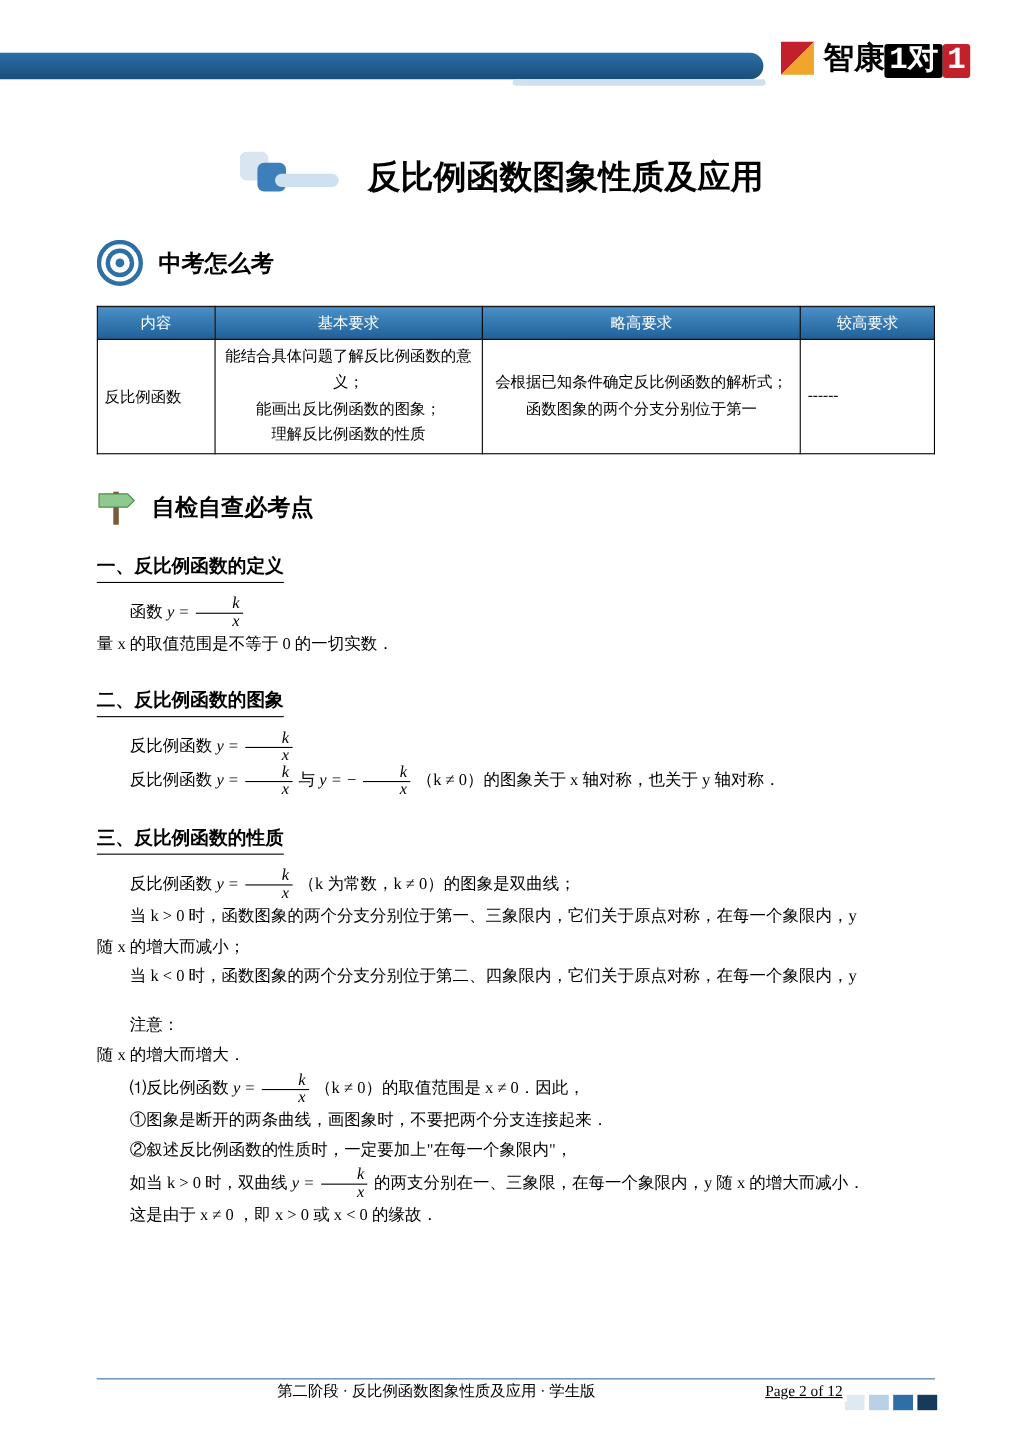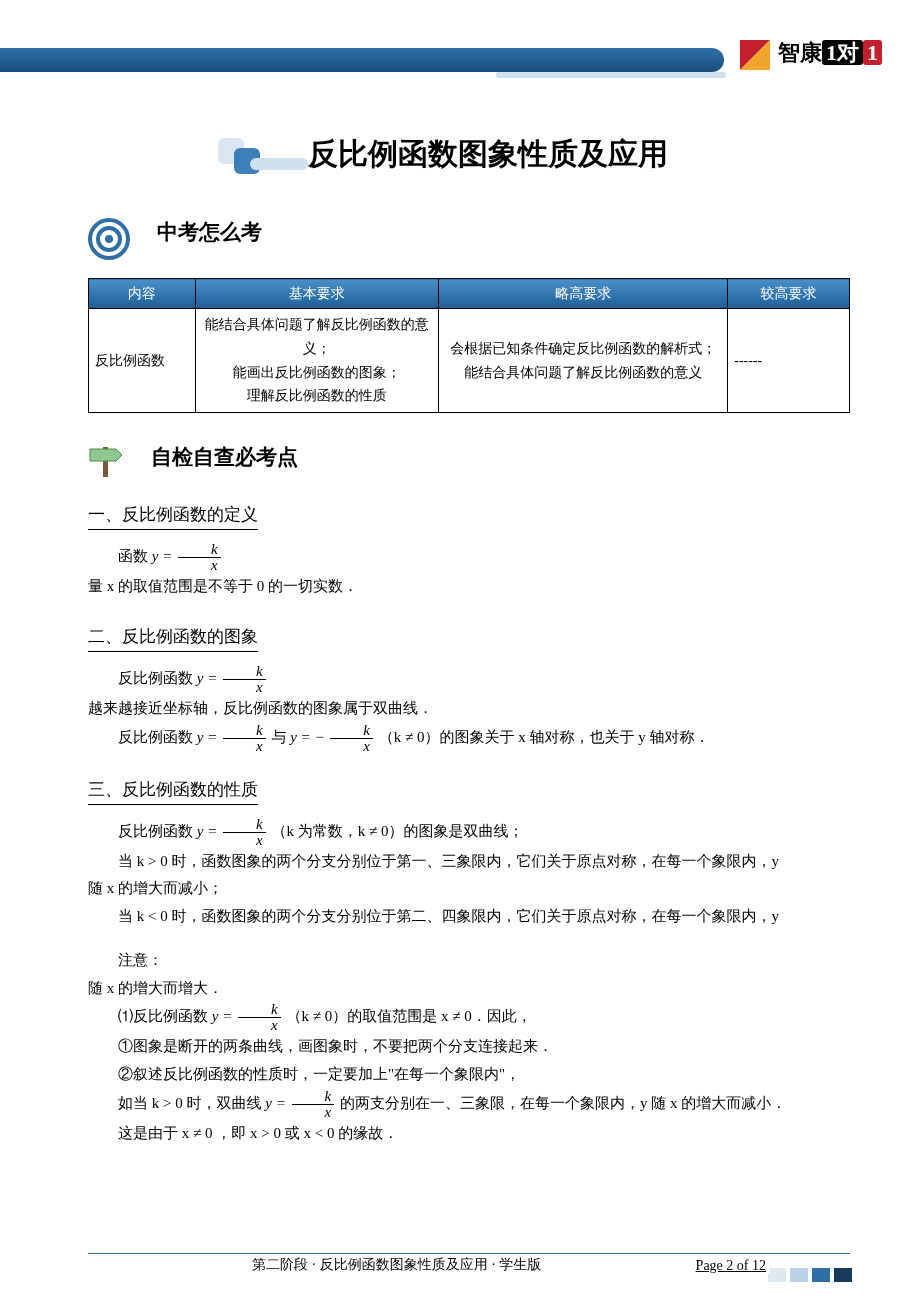--- a/index.html
+++ b/index.html
@@ -26,37 +26,37 @@
     background: linear-gradient(180deg,#2e6fa6 0%, #1a4d7a 100%);
     border-radius: 0 12px 12px 0;
     position: relative;
   }
   .header-swoosh::after{
     content:"";
     position:absolute; right:-2px; top:24px; width:230px; height:6px;
     background:#cfe0ee; border-radius:6px;
   }
   .brand {
-    display:flex; align-items:flex-start; gap:6px;
+    display:flex; align-items:center; gap:6px;
     margin-left: 14px; margin-right: 38px;
-    font-family: Liberation Serif, serif;
-    font-weight: 700; font-size: 22px; color:#000;
+    font-family: Liberation Mono, monospace;
+    font-weight: 700; font-size: 28px; color:#000;
     white-space: nowrap;
   }
   .brand-icon { width: 34px; height: 34px; display:inline-block; }
   .brand-text b { background:#000;color:#fff;padding:0 4px;border-radius:3px }
   .brand-text .red { background:#c2212b;color:#fff;padding:0 4px;border-radius:3px }
   .page { position: absolute; left: 88px; right: 70px; top: 120px; bottom: 60px; }
-  .title-block { display:flex; align-items:flex-start; margin: 14px 0 36px 130px;}
+  .title-block { display:flex; align-items:flex-end; gap:26px; margin: 14px 0 36px 130px;}
   .title-decor { width:90px; height:48px; }
   .page-title {
     font-family: "SimHei","Microsoft YaHei",sans-serif;
     font-size: 30px; font-weight: 700;
   }
-  .sec-head { display:flex; align-items:flex-start; gap:27px; margin: 6px 0 18px 0;}
+  .sec-head { display:flex; align-items:center; gap:14px; margin: 6px 0 18px 0;}
   .sec-head .label {
     font-family: "SimHei","Microsoft YaHei",sans-serif;
     font-size: 21px; font-weight: 700;
   }
   .target-icon { width:42px; height:42px; border-radius:50%; display:inline-flex; align-items:center; justify-content:center; }
   .sign-icon { width:36px; height:36px; }
   table.req {
     border-collapse: collapse; width: 100%;
     font-size: 14px;
   }
@@ -66,21 +66,21 @@
   table.req th {
     background: linear-gradient(#4a8fc8,#1f5f97);
     color:#fff;
     font-family: "SimHei","Microsoft YaHei",sans-serif;
     font-weight:400;
     height: 30px;
   }
   table.req td.left { text-align: center; line-height: 1.7; }
   .h3 {
     font-family: "SimHei","Microsoft YaHei",sans-serif;
-    font-size: 17px; font-weight: 400; margin-top: 24px; margin-bottom: 12px;
+    font-size: 17px; font-weight: 700; margin-top: 24px; margin-bottom: 12px;
   }
   .underline { border-bottom: 1.5px solid #000; display:inline-block; padding-bottom:3px; }
   p.body { line-height: 1.85; text-indent: 2em; font-family: Liberation Serif, serif; }
   p.body.noindent { text-indent: 0; }
   .frac { display:inline-flex; flex-direction:column; align-items:center; vertical-align:middle; font-style:italic; line-height:1; margin:0 2px;}
   .frac .num { border-bottom:1px solid #000; padding:0 3px;}
   .frac .den { padding:0 3px; }
   .it { font-style: italic; }
   .footer {
     position:absolute; left:88px; right:70px; bottom:28px;
@@ -145,21 +145,21 @@
         <th style="width:16%">较高要求</th>
       </tr>
     </thead>
     <tbody>
       <tr>
         <td>反比例函数</td>
         <td class="left" style="white-space:pre-line">能结合具体问题了解反比例函数的意义；
 能画出反比例函数的图象；
 理解反比例函数的性质</td>
         <td class="left" style="white-space:pre-line">会根据已知条件确定反比例函数的解析式；
-能结合具体问题了解反比例函数的意义</td>
+函数图象的两个分支分别位于第一</td>
         <td>------</td>
       </tr>
     </tbody>
   </table>
 
   <div class="sec-head" style="margin-top:30px">
     <span class="sign-icon">
       <svg viewBox="0 0 36 36">
         <rect x="15" y="4" width="5" height="30" fill="#7a5a3a"></rect>
         <polygon points="2,6 28,6 34,12 28,18 2,18" fill="#8fc98f" stroke="#4a8a4a"></polygon>
@@ -179,21 +179,20 @@
   <p class="body noindent">量 x 的取值范围是不等于 0 的一切实数．</p>
 
   <div class="h3"><span class="underline">二、反比例函数的图象</span></div>
   <p class="body">
     <span>反比例函数 </span><span class="it">y =</span>
     <span class="frac">
         <span class="num">k</span>
         <span class="den">x</span>
       </span>
   </p>
-  <p class="body noindent">越来越接近坐标轴，反比例函数的图象属于双曲线．</p>
   <p class="body">
     <span>反比例函数 </span><span class="it">y =</span>
     <span class="frac">
         <span class="num">k</span>
         <span class="den">x</span>
       </span>
     <span> 与 </span><span class="it">y = −</span>
     <span class="frac">
         <span class="num">k</span>
         <span class="den">x</span>

